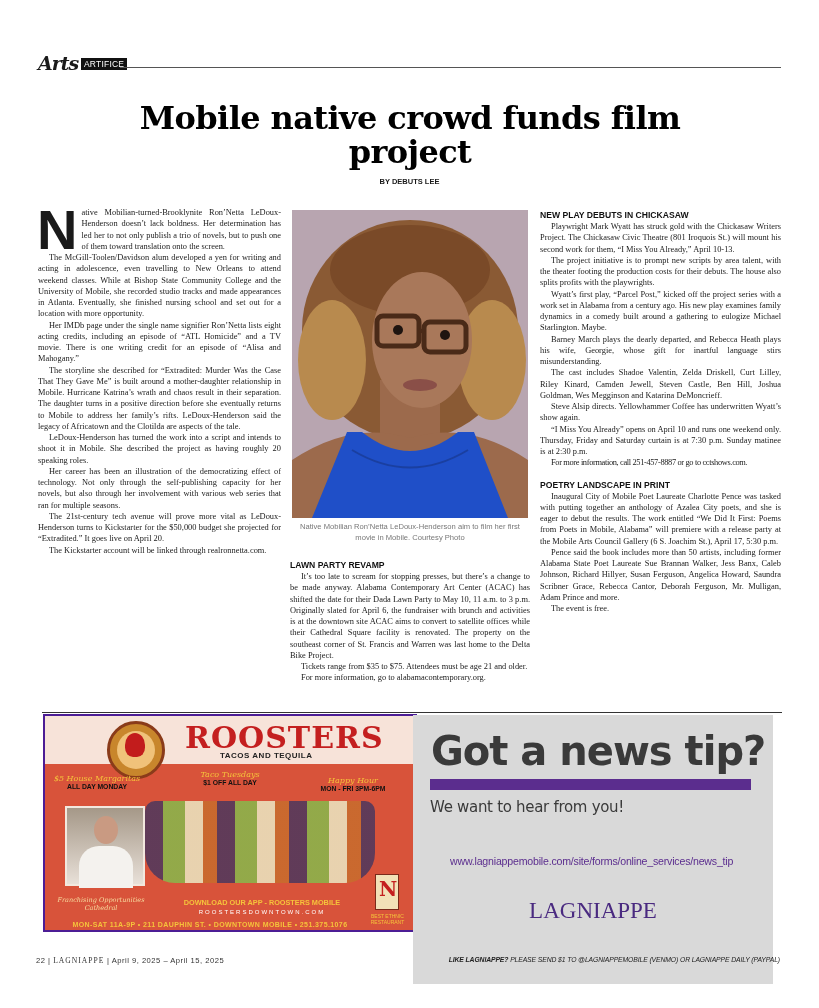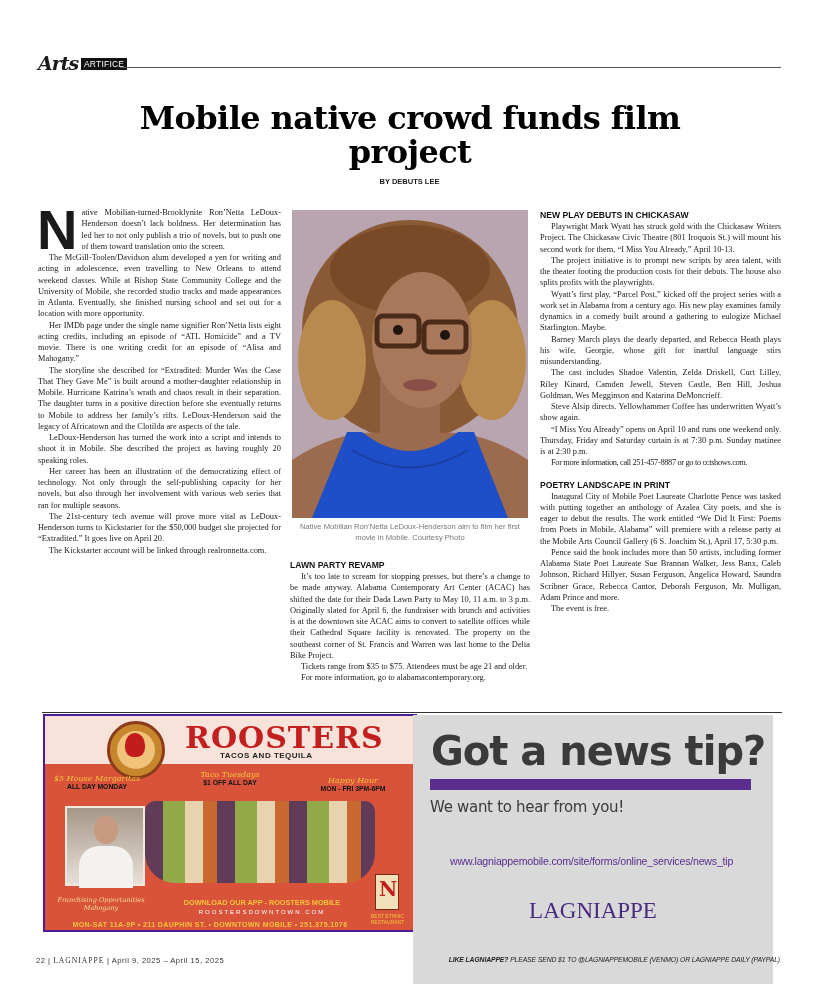--- a/index.html
+++ b/index.html
@@ -157,21 +157,21 @@
   </div>
   <div class="promo p3">
     <div class="script">Happy Hour</div>
     <div class="bold">MON - FRI 3PM-6PM</div>
   </div>
   <div class="person">
     <div class="head"></div>
       <div class="shirt"></div>
   </div>
   <div class="tacos"></div>
-  <div class="franch">Franchising Opportunities Mahogany</div>
+  <div class="franch">Franchising Opportunities Cathedral</div>
   <div class="download">DOWNLOAD OUR APP - ROOSTERS MOBILE</div>
   <div class="site">ROOSTERSDOWNTOWN.COM</div>
   <div class="hours">MON-SAT 11A-9P • 211 DAUPHIN ST. • DOWNTOWN MOBILE • 251.375.1076</div>
   <div class="badge">
       <span class="n">N</span>
     </div>
   <div class="badge-label">BEST ETHNIC RESTAURANT</div>
 </div>
 
 <div class="ad-tip">

